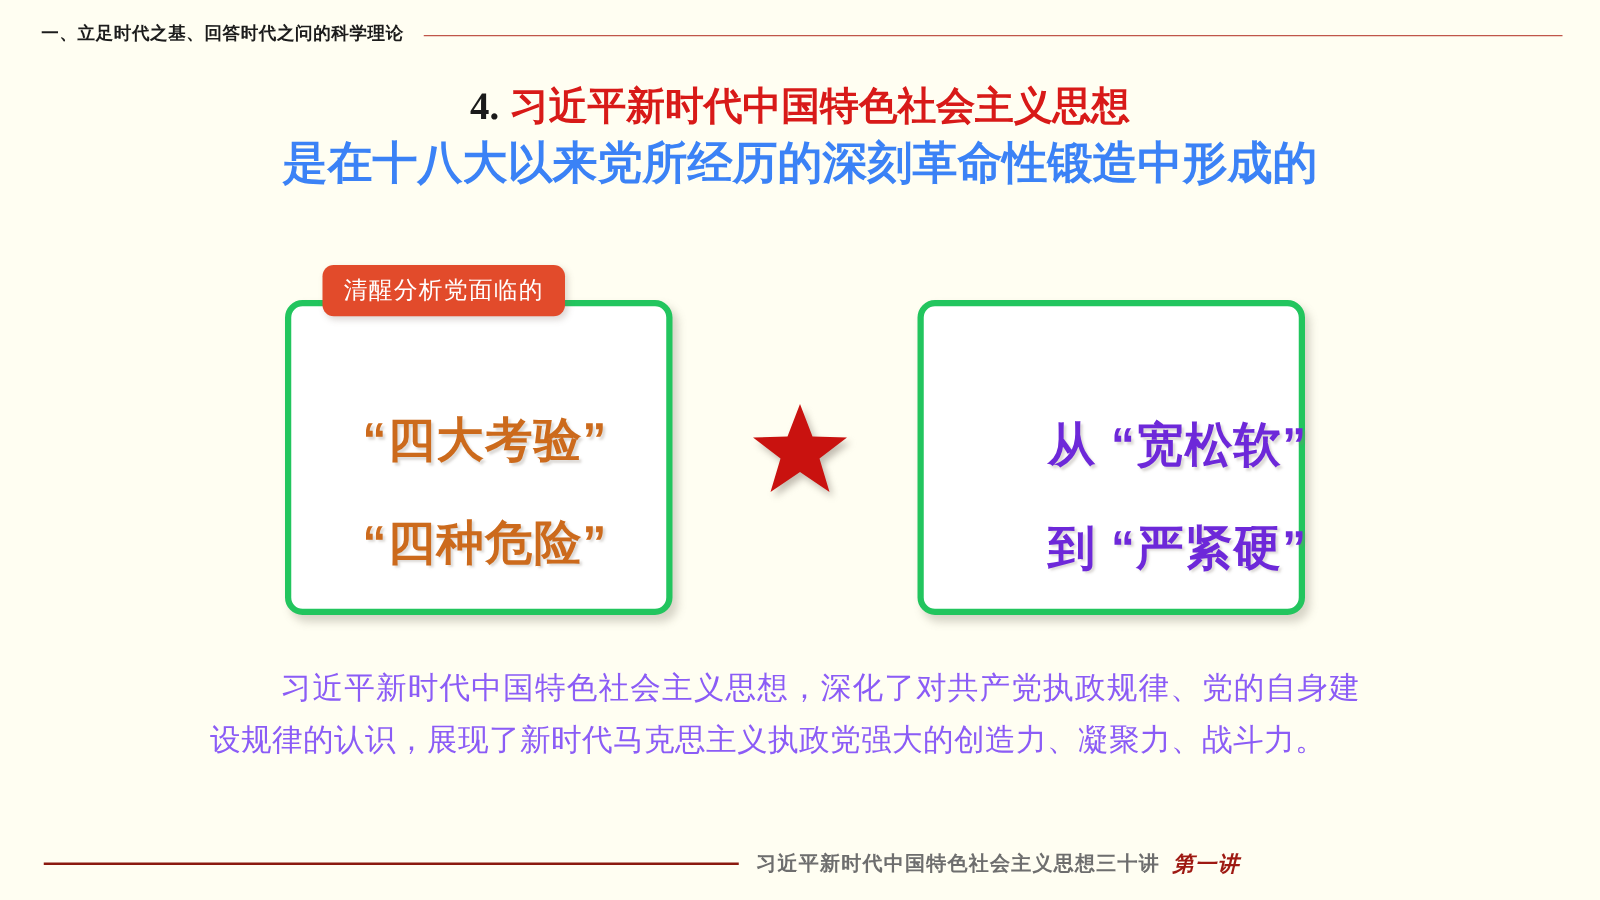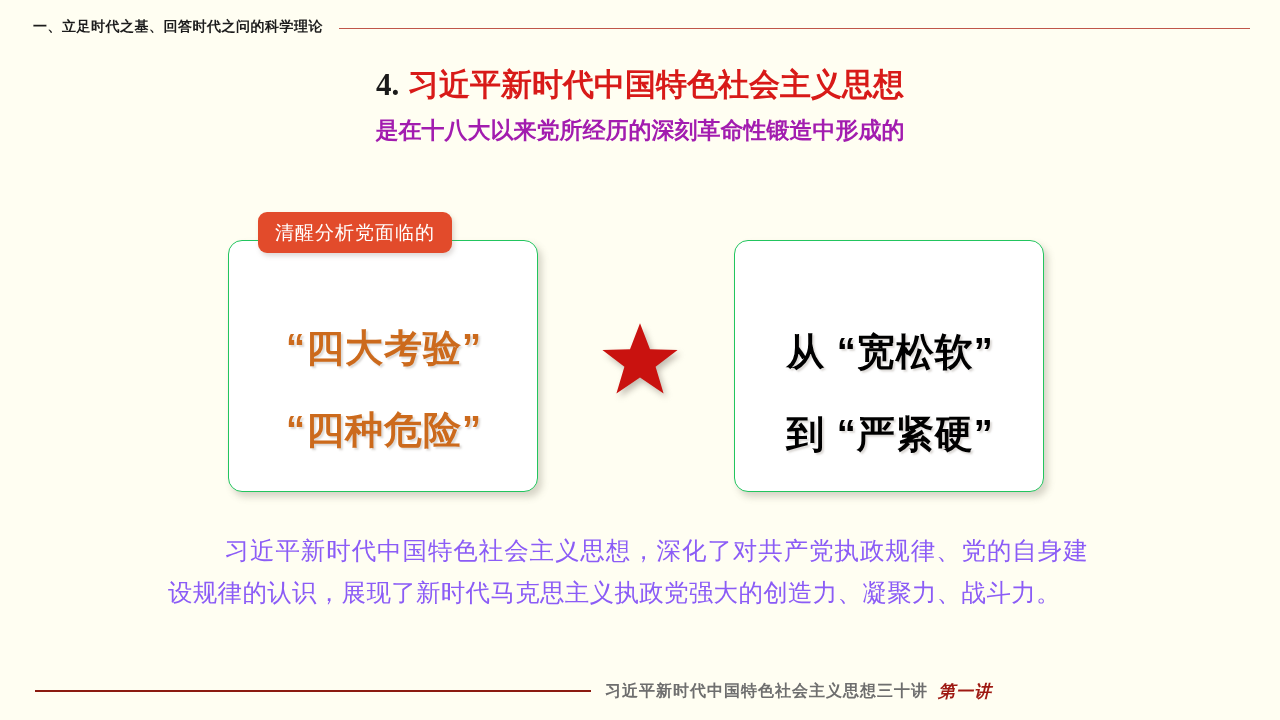--- a/index.html
+++ b/index.html
@@ -59,43 +59,43 @@
   }
   .title-num {
     color: #1a1a1a;
     font-family: "Liberation Serif", "DejaVu Serif", serif;
     font-weight: bold;
   }
   .title-red {
     color: #d81a18;
   }
   .title-line2 {
-    font-size: 23px;
+    font-size: 36px;
     font-weight: bold;
     line-height: 44px;
-    color: #a21caf;
+    color: #3b82f6;
     margin-top: 2px;
     white-space: nowrap;
   }
 
   
   .cards {
     position: absolute;
     top: 210px;
     left: 0;
     width: 1280px;
     height: 290px;
   }
   .card {
     position: absolute;
     top: 30px;
     width: 310px;
     height: 252px;
     background: #ffffff;
-    border: 1px solid #22c55e;
+    border: 5px solid #22c55e;
     border-radius: 14px;
     box-shadow: 4px 5px 7px rgba(120,115,100,0.30);
     box-sizing: border-box;
   }
   .card-left  { left: 228px; }
   .card-right { left: 734px; }
 
   .badge {
     position: absolute;
     top: 2px;
@@ -124,21 +124,21 @@
     position: absolute;
     width: 310px;
     text-align: center;
     font-size: 38px;
     font-weight: bold;
     letter-spacing: 1px;
     white-space: nowrap;
     text-shadow: 2px 2px 2px rgba(140,130,120,0.30);
   }
   .card-left .card-text  { color: #cc6a1c; }
-  .card-right .card-text { color: #000000; }
+  .card-right .card-text { color: #6d28d9; padding-left: 48px; }
   .ct-1 { top: 82px; left: 0; }
   .ct-2 { top: 164px; left: 0; }
   .card-right .ct-1 { top: 86px; }
   .card-right .ct-2 { top: 168px; }
 
   
   .star {
     position: absolute;
     left: 600px;
     top: 320px;

